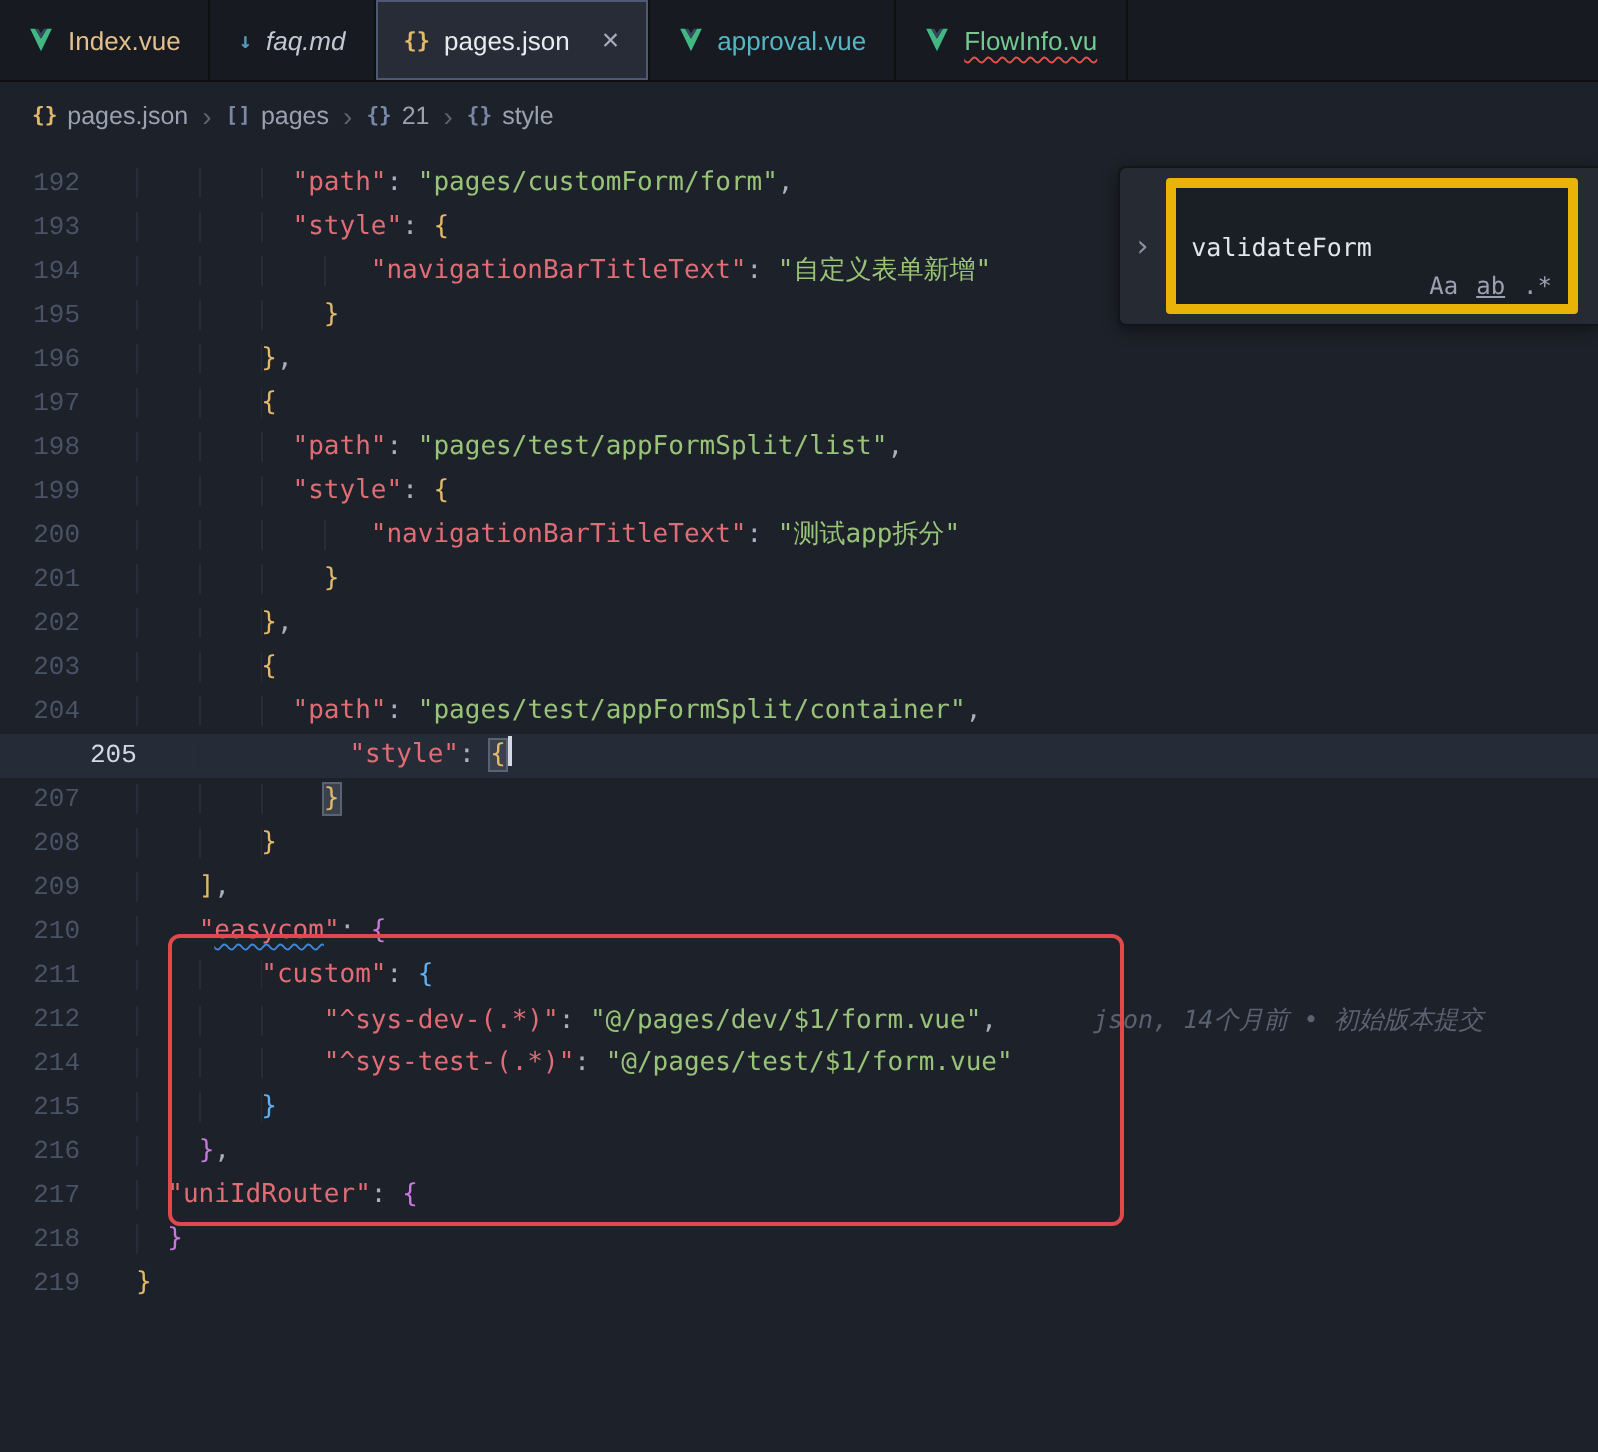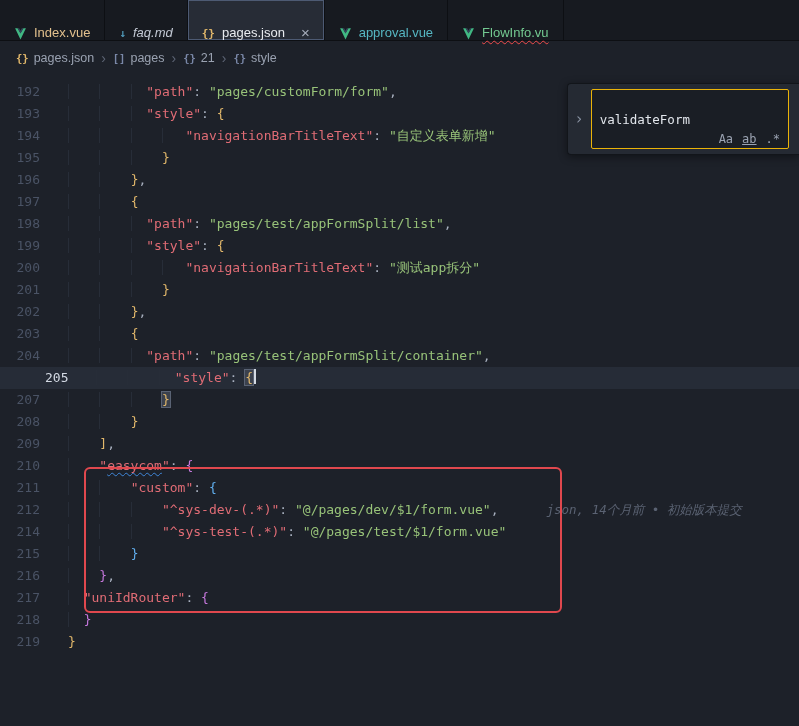--- a/index.html
+++ b/index.html
@@ -6,21 +6,21 @@
   html,body { margin:0; padding:0; }
   body {
     width:799px; height:726px; overflow:hidden;
     background:#1d2129;
     font-family:"Liberation Sans", sans-serif;
     -webkit-font-smoothing:antialiased;
   }
   
   .tabbar { height:41px; background:#171a20; display:flex; align-items:stretch;
             border-bottom:1px solid #0d0f13; }
-  .tab { display:flex; align-items:flex-end; gap:7px; padding:0 14px;
+  .tab { display:flex; align-items:center; gap:7px; padding:0 14px;
          border-right:1px solid #0d0f13; font-size:13px; white-space:nowrap; cursor:pointer; }
   .tab.active { background:#272c36; box-shadow: inset 0 0 0 1px #4d5a73; }
   .ticon { display:flex; align-items:center; font-weight:bold; font-size:11px; }
   .mono { font-family:"DejaVu Sans Mono", monospace; }
   .tlabel.it { font-style:italic; }
   .sq-err { text-decoration-line:underline; text-decoration-style:wavy;
             text-decoration-color:#f14c4c; text-decoration-thickness:1px; text-underline-offset:3px; }
   .tclose { margin-left:9px; color:#a6adbb; font-size:15px; line-height:1; cursor:pointer; }
   
   .breadcrumb { height:34px; display:flex; align-items:center; padding-left:16px; gap:4px;
@@ -28,21 +28,21 @@
   .bitem { display:flex; align-items:center; gap:5px; cursor:pointer; }
   .bicon { font-size:10.5px; font-weight:bold; color:#7a88a8; }
   .blabel { color:#9aa2b1; }
   .bsep { color:#5d6troisieme575; color:#5d6575; margin:0 3px; font-size:14px; }
   
   .editor { position:relative; height:651px; font-family:"DejaVu Sans Mono", monospace;
             font-size:13px; background:#1d2129; }
   #lines { padding-top:6px; }
   .line { display:flex; height:22px; line-height:22px; white-space:pre; }
   .line.current { background:#262c37; }
-  .gutter { flex:0 0 68px; padding-right:28px; text-align:right; color:#4a5365; user-select:none; }
+  .gutter { flex:0 0 68px; padding-right:28px; text-align:right; color:#4a5365; user-select:none;font-family:Liberation Mono, monospace; }
   .line.current .gutter { color:#d3d9e3;padding-left:45px; }
   .code { white-space:pre; }
   .ind { background-image:repeating-linear-gradient(90deg,#272d38 0,#272d38 1px,transparent 1px,transparent 31.31px); }
   .tok.k  { color:#e06c75; }
   .tok.s  { color:#98c379; }
   .tok.p  { color:#a8b0bf; }
   .tok.b1 { color:#e2b86b; }
   .tok.b2 { color:#c678dd; }
   .tok.b3 { color:#61afef; }
   .tok.sq { text-decoration-line:underline; text-decoration-style:wavy;
@@ -55,21 +55,21 @@
   
   .redbox { position:absolute; left:84px; top:392px; width:478px; height:146px;
             border:2px solid #e0484e; border-radius:6px; pointer-events:none; }
   
   .find { position:absolute; top:8px; right:0; display:flex; align-items:center; gap:7px;
           background:#252a33; border:1px solid #12151a; border-right:none;
           border-radius:4px 0 0 4px; padding:5px 10px 5px 7px;
           box-shadow:0 2px 8px rgba(0,0,0,.45); }
   .find-chevron { color:#8a93a3; font-size:15px; line-height:1; cursor:pointer; }
   .find-input { display:flex; align-items:center; gap:9px; background:#1a1e25;
-                border:1px solid #eab308; border-radius:2px; padding:3px 8px; cursor:text; }
+                border:5px solid #eab308; border-radius:2px; padding:3px 8px; cursor:text; }
   .find-text { color:#e2e6ec; font-family:"DejaVu Sans Mono", monospace; font-size:12.5px;
                min-width:110px; }
   .find-btn { color:#9aa2b1; font-size:12px; font-family:"DejaVu Sans Mono", monospace;
               cursor:pointer; line-height:1;margin-top:40px; }
   .find-btn.ww { text-decoration:underline; }
 </style>
 </head>
 <body>
 
 <div>

